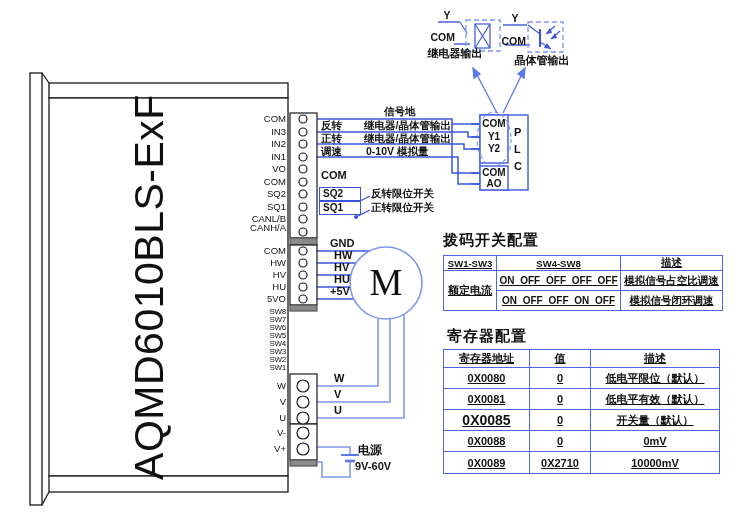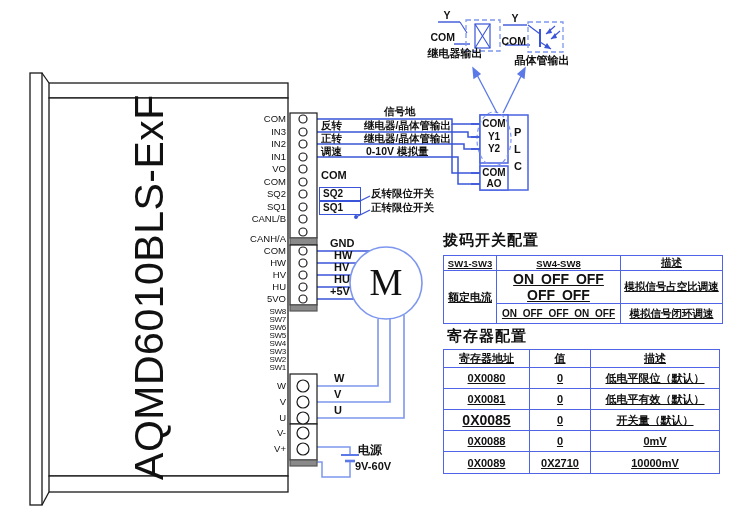--- a/index.html
+++ b/index.html
@@ -176,21 +176,21 @@
 
   <div class="lbl term" style="left:226px;top:114px;">COM</div>
   <div class="lbl term" style="left:226px;top:127px;">IN3</div>
   <div class="lbl term" style="left:226px;top:139px;">IN2</div>
   <div class="lbl term" style="left:226px;top:152px;">IN1</div>
   <div class="lbl term" style="left:226px;top:164px;">VO</div>
   <div class="lbl term" style="left:226px;top:177px;">COM</div>
   <div class="lbl term" style="left:226px;top:189px;">SQ2</div>
   <div class="lbl term" style="left:226px;top:202px;">SQ1</div>
   <div class="lbl term" style="left:226px;top:214px;">CANL/B</div>
-  <div class="lbl term" style="left:226px;top:234px;">CANH/A</div>
+  <div class="lbl term" style="left:226px;top:223px;">CANH/A</div>
 
   <div class="lbl term" style="left:226px;top:246px;">COM</div>
   <div class="lbl term" style="left:226px;top:258px;">HW</div>
   <div class="lbl term" style="left:226px;top:270px;">HV</div>
   <div class="lbl term" style="left:226px;top:282px;">HU</div>
   <div class="lbl term" style="left:226px;top:294px;">5VO</div>
 
   <div class="lbl sw" style="left:226px;top:308px;width:60px;text-align:right;">SW8</div>
   <div class="lbl sw" style="left:226px;top:316px;width:60px;text-align:right;">SW7</div>
   <div class="lbl sw" style="left:226px;top:324px;width:60px;text-align:right;">SW6</div>
@@ -250,21 +250,21 @@
         <col style="width:102px;">
       </colgroup>
     <tbody>
         <tr style="height:14px;">
       <th style="font-size:9.5px;">SW1-SW3</th>
       <th style="font-size:9.5px;">SW4-SW8</th>
       <th style="font-size:10.5px;">描述</th>
     </tr>
     <tr style="height:20px;">
       <td rowspan="2" style="font-size:11px;">额定电流</td>
-      <td style="font-size:14px;word-spacing:3px;">ON OFF OFF OFF OFF</td>
+      <td style="font-size:10px;word-spacing:3px;">ON OFF OFF OFF OFF</td>
       <td style="font-size:10.5px;">模拟信号占空比调速</td>
     </tr>
     <tr style="height:20px;">
       <td style="font-size:10px;word-spacing:3px;margin-left:11px;">ON OFF OFF ON OFF</td>
       <td style="font-size:10.5px;">模拟信号闭环调速</td>
     </tr>
   </tbody>
     </table>
 
   <div class="lbl ttl" style="left:447px;top:328px;">寄存器配置</div>

